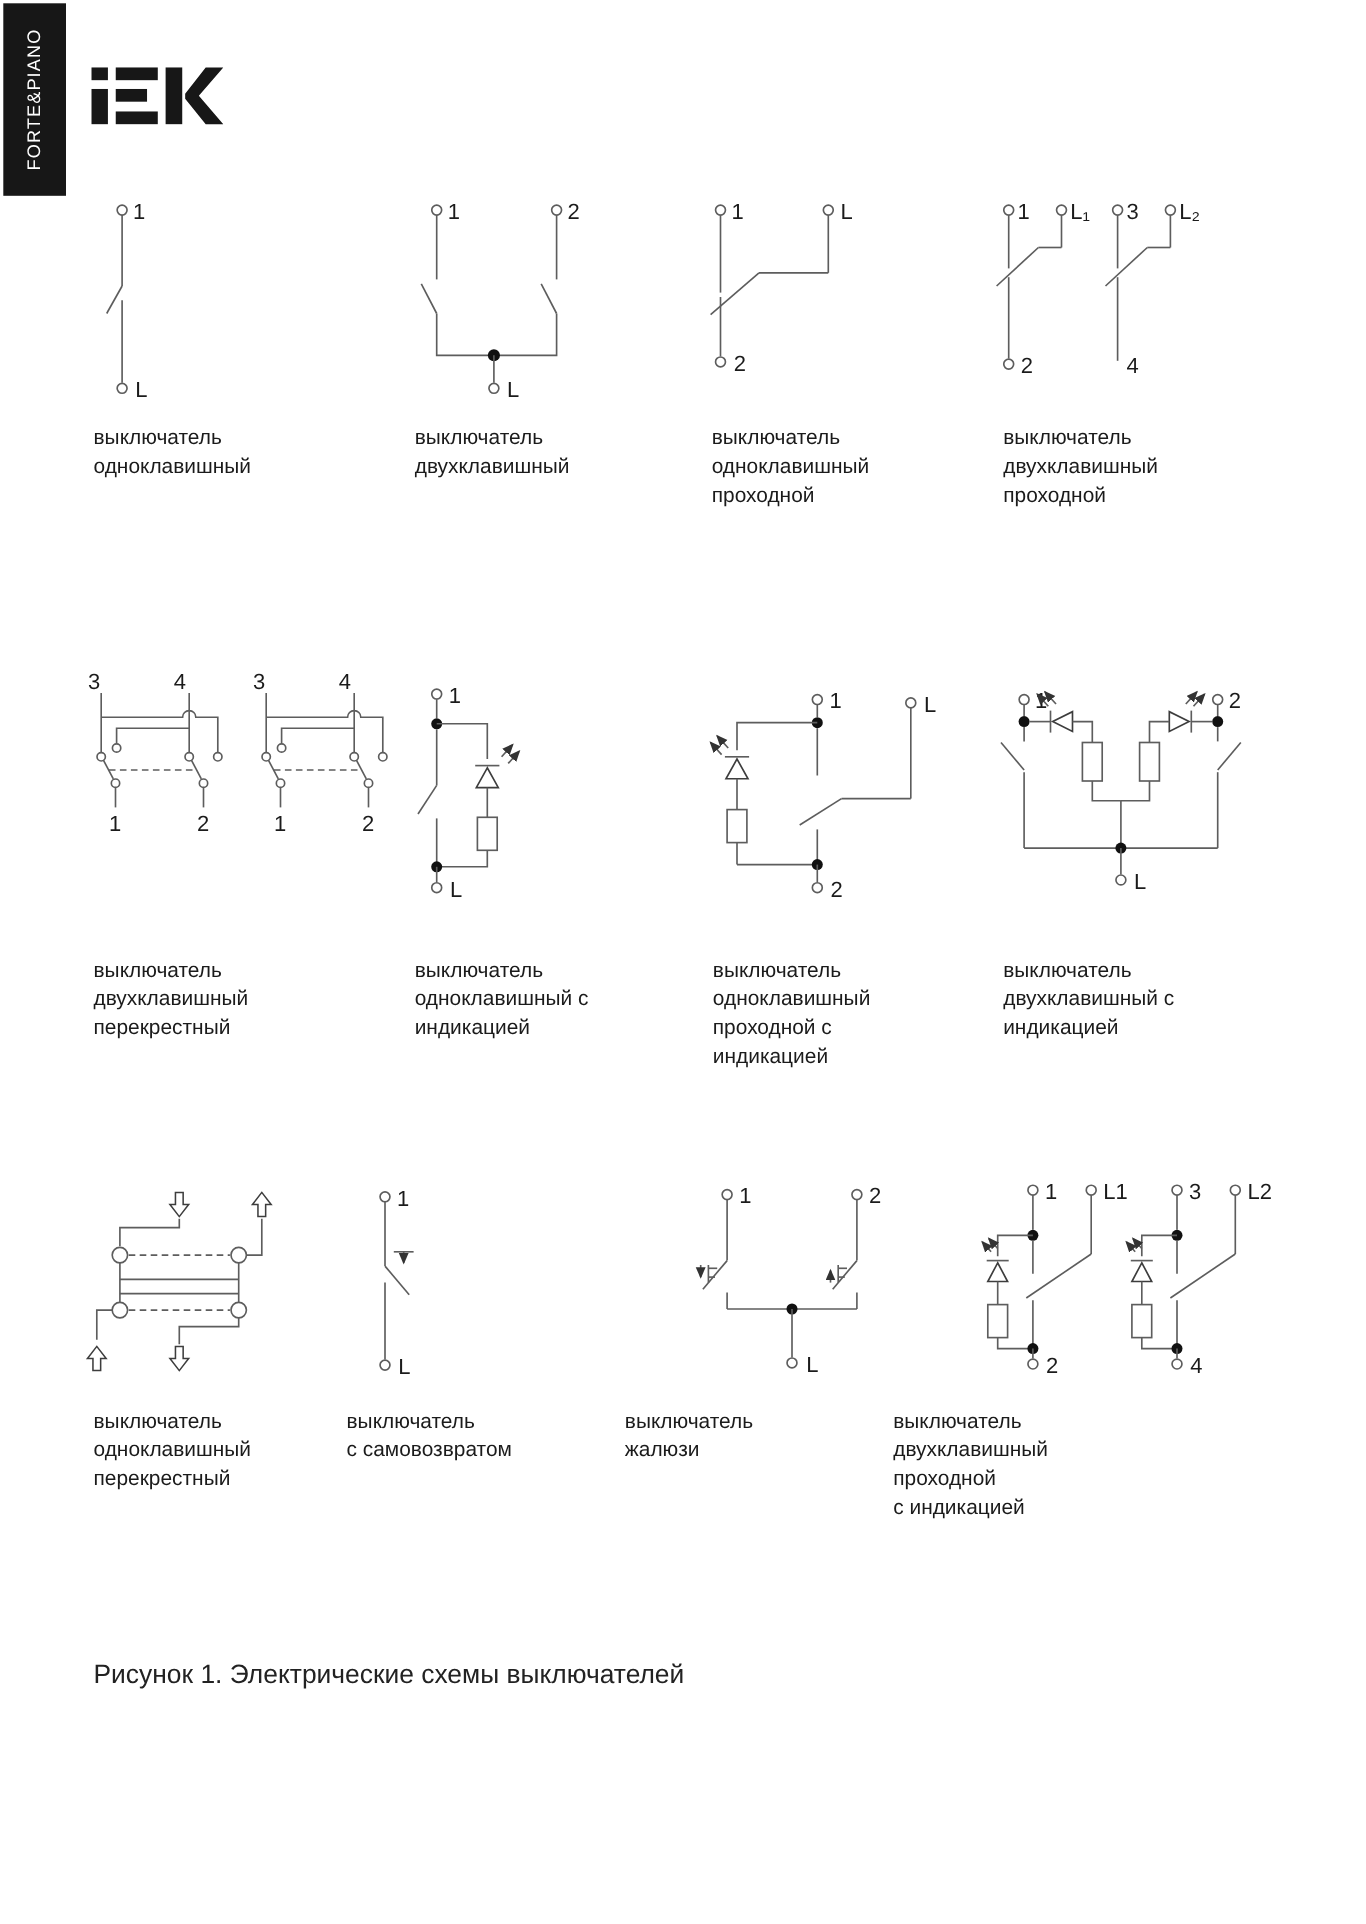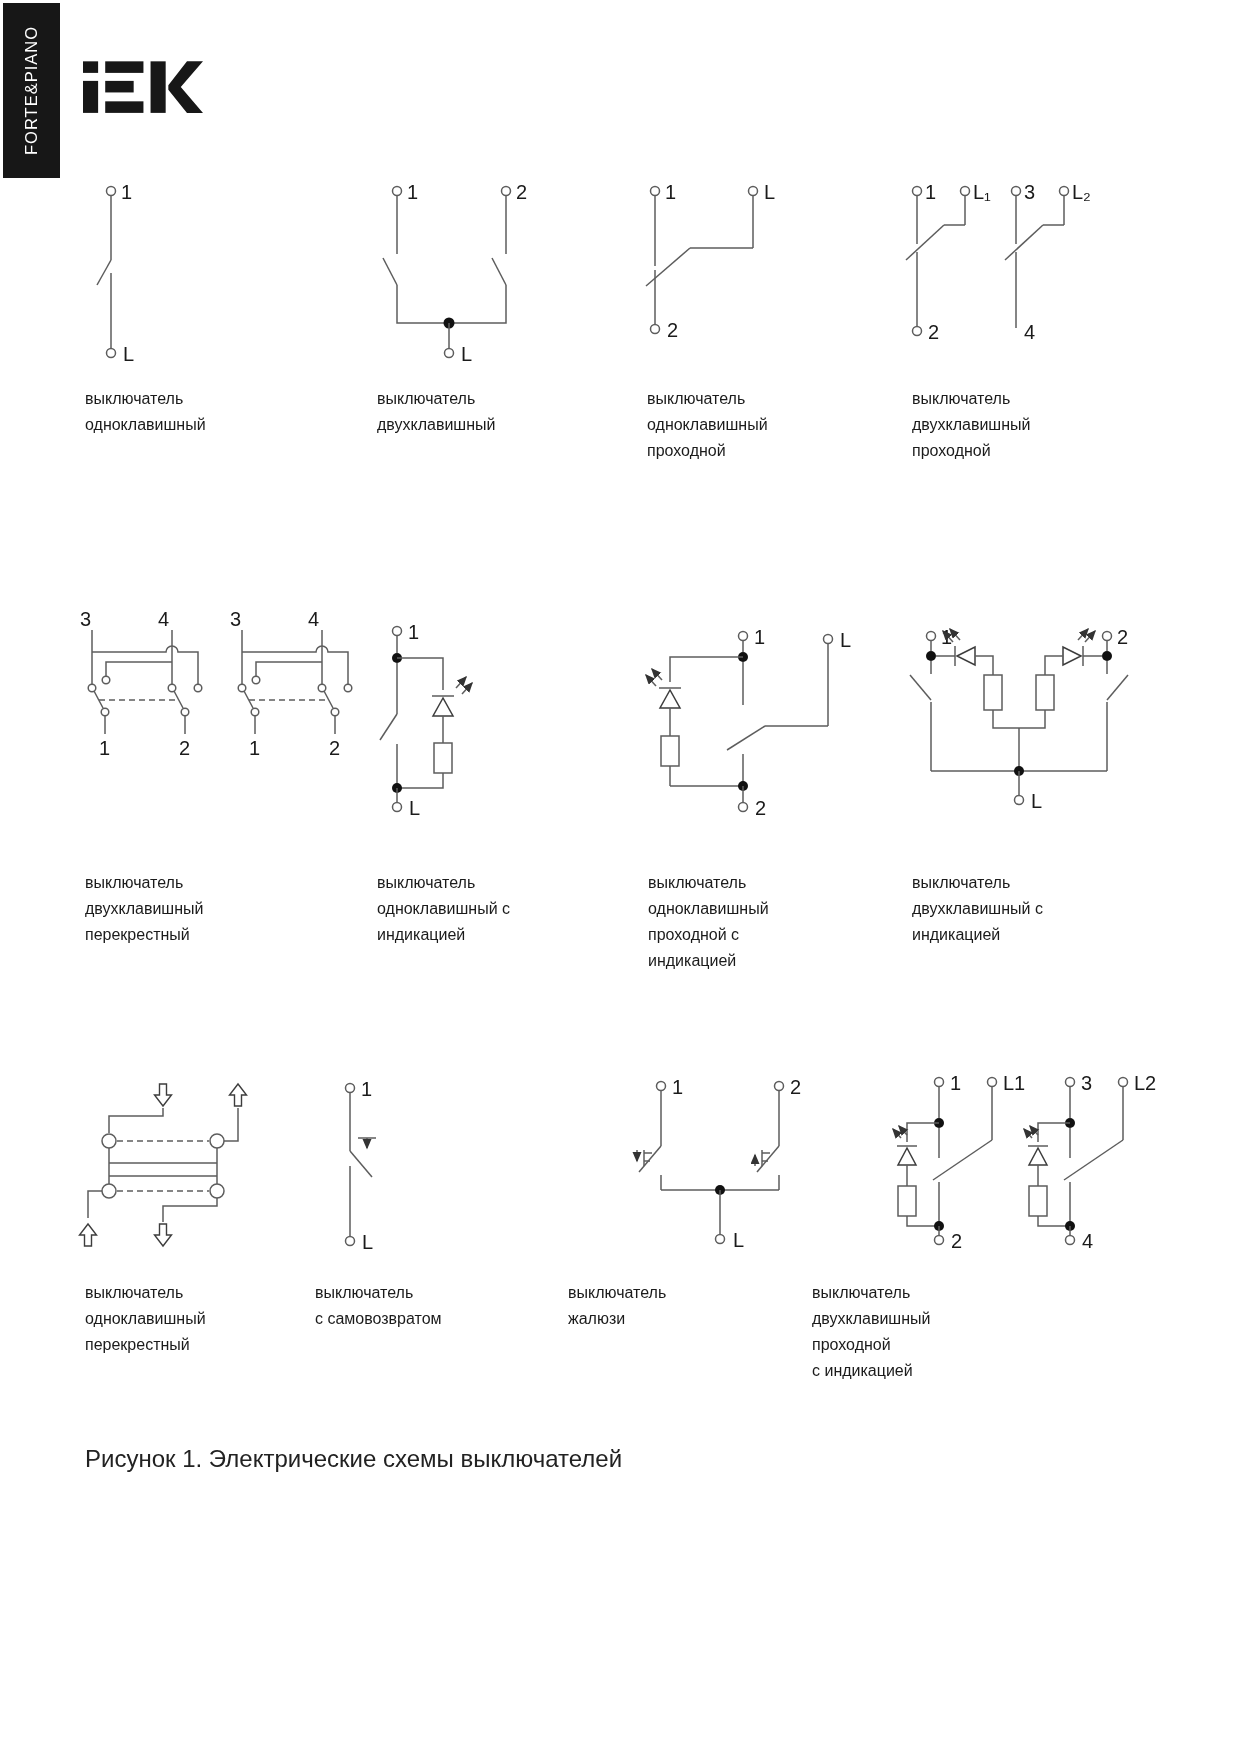--- a/index.html
+++ b/index.html
@@ -6,21 +6,21 @@
   #page{position:relative;width:1242px;height:1749px;background:#fff;overflow:hidden;
         font-family:"Liberation Sans",sans-serif;color:#1c1c1c;}
   .brand-strip{position:absolute;left:3px;top:3px;width:57px;height:175px;background:#171717;
         display:flex;align-items:center;justify-content:center;}
   .brand-strip span{writing-mode:vertical-rl;transform:rotate(180deg);color:#fff;
         font-size:16.5px;letter-spacing:1px;white-space:nowrap;}
   .logo{position:absolute;left:83px;top:58px;width:120px;height:60px;}
   .sr{position:absolute;width:1px;height:1px;overflow:hidden;clip:rect(0 0 0 0);}
   .schem{position:absolute;}
   .schem svg{display:block;overflow:visible;}
-  .dlabel{position:absolute;white-space:pre-line;font-size:16px;line-height:26px;color:#1b1b1b;width:250px;}
+  .dlabel{position:absolute;white-space:pre-line;font-size:19px;line-height:26px;color:#1b1b1b;width:250px;}
   .caption{position:absolute;font-size:24px;color:#222;}
   svg line, svg path.w, svg polyline, svg rect.comp{stroke:#5d5d5d;stroke-width:1.5;fill:none;}
   svg circle.term{stroke:#5d5d5d;stroke-width:1.5;fill:#fff;}
   svg circle.dot{fill:#111;stroke:none;}
   svg text{font-family:"Liberation Sans",sans-serif;font-size:20px;fill:#1b1b1b;}
   svg .dash{stroke-dasharray:6,4;}
   svg path.arrowblk{fill:#fff;stroke:#3d3d3d;stroke-width:1.4;}
   svg path.led{fill:#fff;stroke:#3d3d3d;stroke-width:1.5;}
 </style>
 </head>
@@ -438,15 +438,15 @@
 перекрестный</div>
   <div class="dlabel" style="left:315px;top:1280px">выключатель
 с самовозвратом</div>
   <div class="dlabel" style="left:568px;top:1280px">выключатель
 жалюзи</div>
   <div class="dlabel" style="left:812px;top:1280px">выключатель
 двухклавишный
 проходной
 с индикацией</div>
 
-  <div class="caption" style="left:85px;top:1445px">Рисунок 1. Электрические схемы выключателей</div>
+  <div class="caption" style="left:85px;top:1509px">Рисунок 1. Электрические схемы выключателей</div>
 
 </div>
 
 </body></html>

